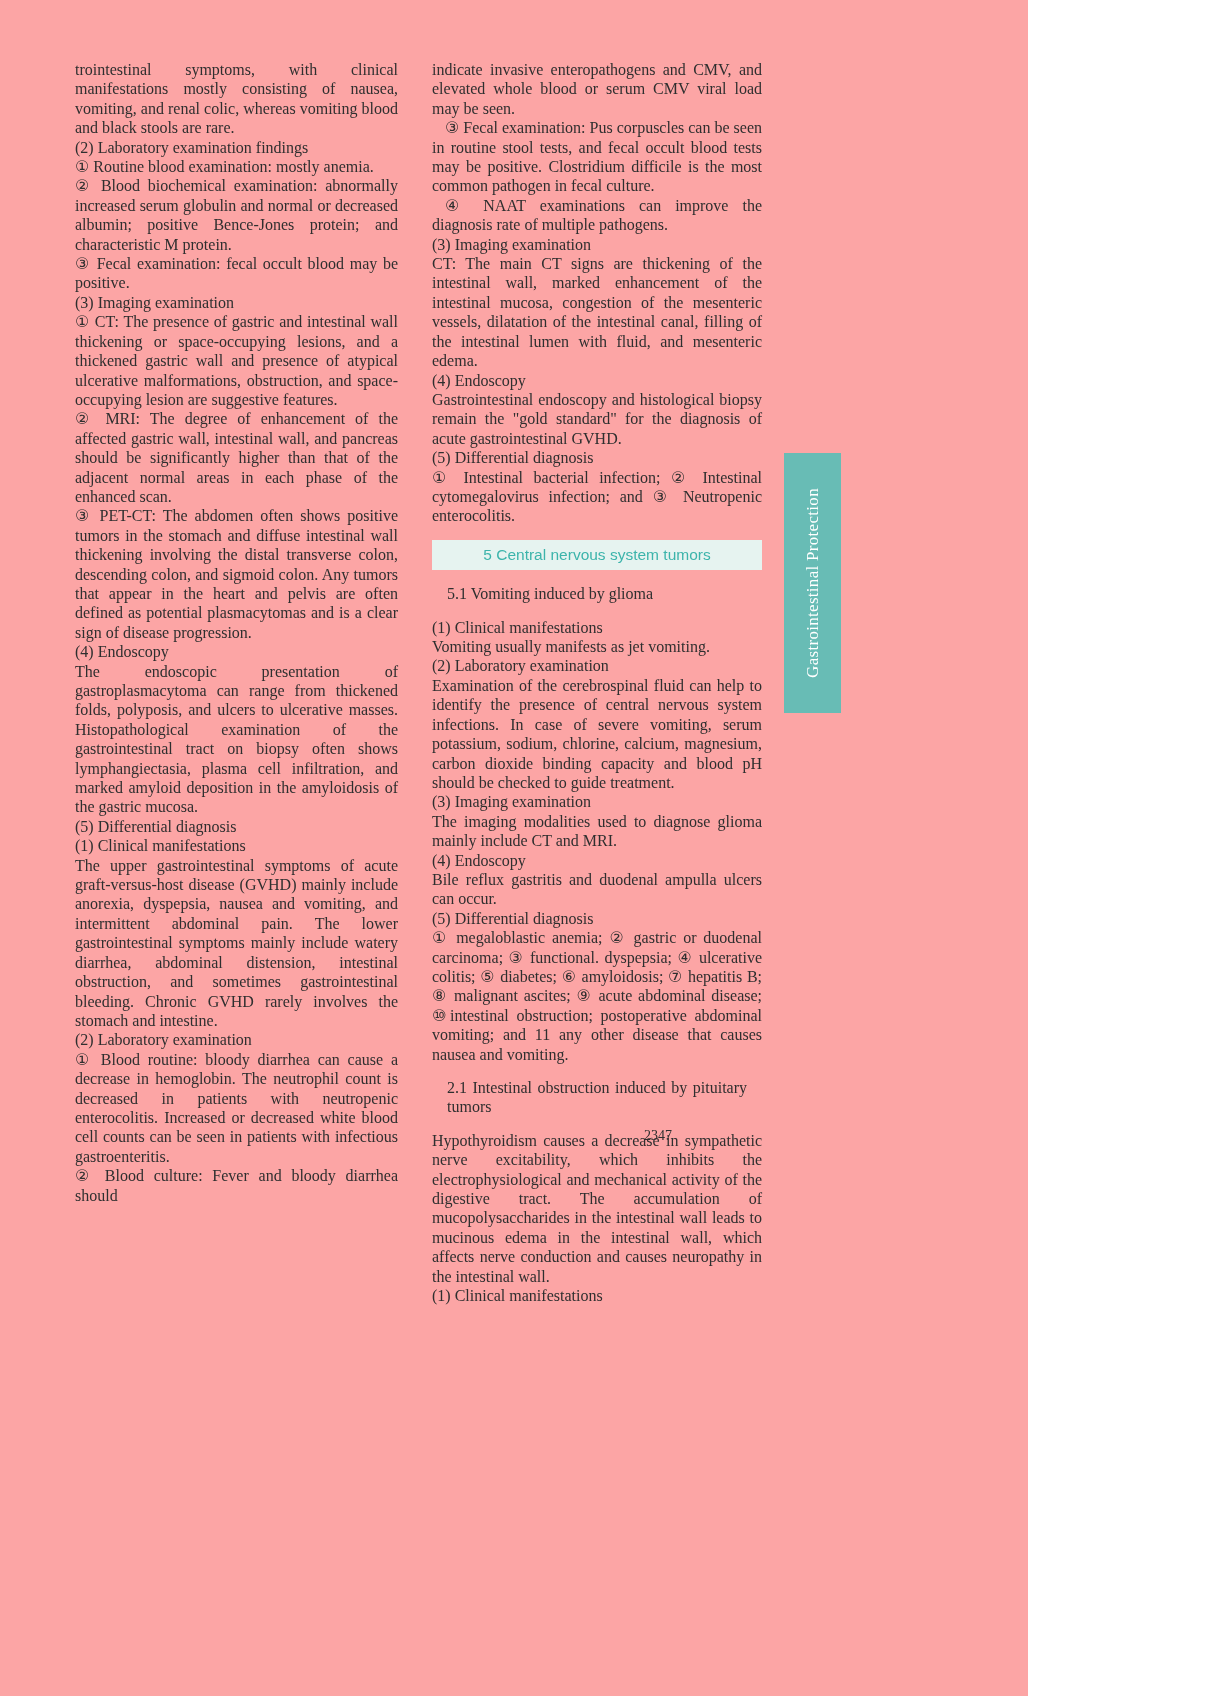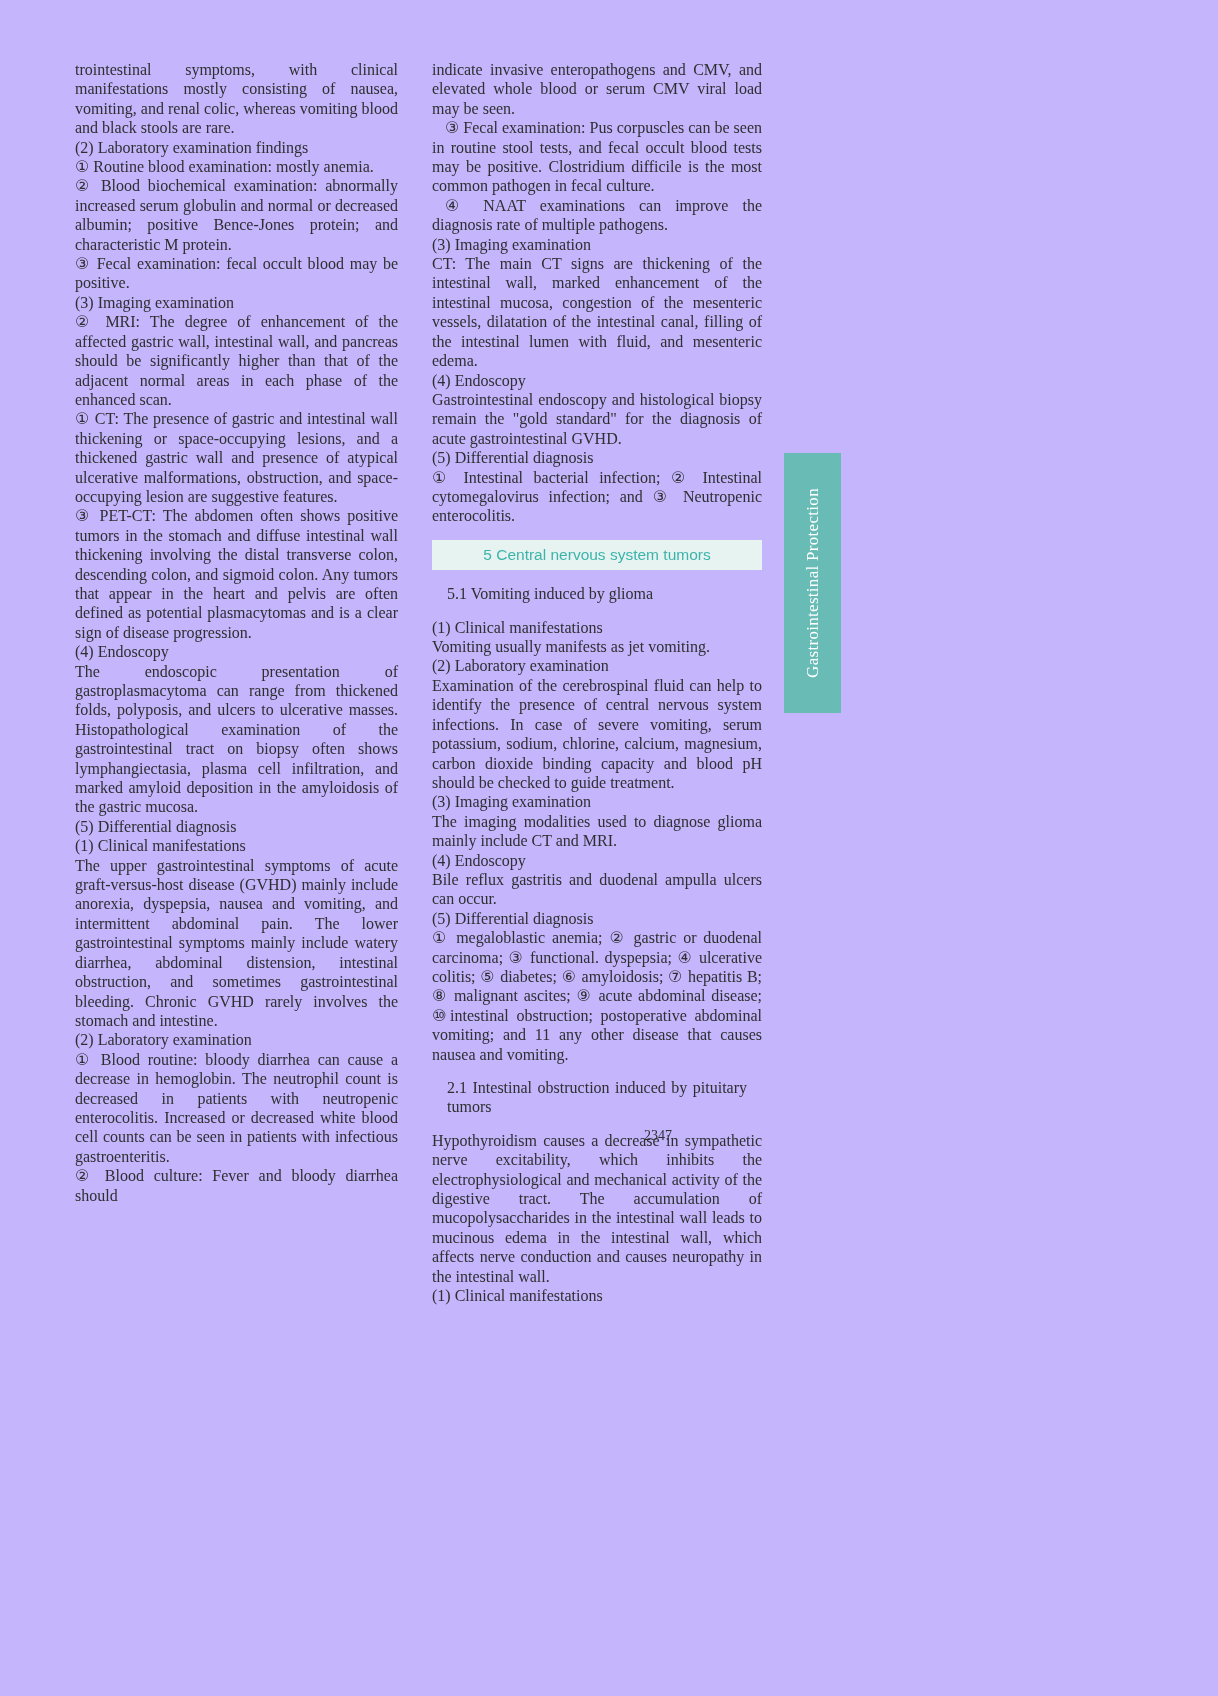--- a/index.html
+++ b/index.html
@@ -1,19 +1,19 @@
 <!DOCTYPE html>
 <html lang="en"><head>
 <meta charset="utf-8">
 <style>
   html,body{margin:0;padding:0;background:#ffffff;}
   .page{
     position:relative;
-    width:1218px;height:1696px;
-    background:#c4b5fd;
+    width:1028px;height:1696px;
+    background:#fca5a5;
     font-family:"Liberation Serif","DejaVu Serif",serif;
     color:#2f2f2f;
     overflow:hidden;
   }
   .col{
     position:absolute;
     top:60px;
     font-size:16px;
     line-height:19.4px;
     text-align:justify;
@@ -66,22 +66,22 @@
 
 <div class="page">
 
   <div class="col col-left">
     <p class="para">trointestinal symptoms, with clinical manifestations mostly consisting of nausea, vomiting, and renal colic, whereas vomiting blood and black stools are rare.</p>
     <p class="para">(2) Laboratory examination findings</p>
     <p class="para">① Routine blood examination: mostly anemia.</p>
     <p class="para">② Blood biochemical examination: abnormally increased serum globulin and normal or decreased albumin; positive Bence-Jones protein; and characteristic M protein.</p>
     <p class="para">③ Fecal examination: fecal occult blood may be positive.</p>
     <p class="para">(3) Imaging examination</p>
+    <p class="para">① CT: The presence of gastric and intestinal wall thickening or space-occupying lesions, and a thickened gastric wall and presence of atypical ulcerative malformations, obstruction, and space-occupying lesion are suggestive features.</p>
     <p class="para">② MRI: The degree of enhancement of the affected gastric wall, intestinal wall, and pancreas should be significantly higher than that of the adjacent normal areas in each phase of the enhanced scan.</p>
-    <p class="para">① CT: The presence of gastric and intestinal wall thickening or space-occupying lesions, and a thickened gastric wall and presence of atypical ulcerative malformations, obstruction, and space-occupying lesion are suggestive features.</p>
     <p class="para">③ PET-CT: The abdomen often shows positive tumors in the stomach and diffuse intestinal wall thickening involving the distal transverse colon, descending colon, and sigmoid colon. Any tumors that appear in the heart and pelvis are often defined as potential plasmacytomas and is a clear sign of disease progression.</p>
     <p class="para">(4) Endoscopy</p>
     <p class="para">The endoscopic presentation of gastroplasmacytoma can range from thickened folds, polyposis, and ulcers to ulcerative masses. Histopathological examination of the gastrointestinal tract on biopsy often shows lymphangiectasia, plasma cell infiltration, and marked amyloid deposition in the amyloidosis of the gastric mucosa.</p>
     <p class="para">(5) Differential diagnosis</p>
     <p class="para">(1) Clinical manifestations</p>
     <p class="para">The upper gastrointestinal symptoms of acute graft-versus-host disease (GVHD) mainly include anorexia, dyspepsia, nausea and vomiting, and intermittent abdominal pain. The lower gastrointestinal symptoms mainly include watery diarrhea, abdominal distension, intestinal obstruction, and sometimes gastrointestinal bleeding. Chronic GVHD rarely involves the stomach and intestine.</p>
     <p class="para">(2) Laboratory examination</p>
     <p class="para">① Blood routine: bloody diarrhea can cause a decrease in hemoglobin. The neutrophil count is decreased in patients with neutropenic enterocolitis. Increased or decreased white blood cell counts can be seen in patients with infectious gastroenteritis.</p>
     <p class="para">② Blood culture: Fever and bloody diarrhea should</p>
   </div>

